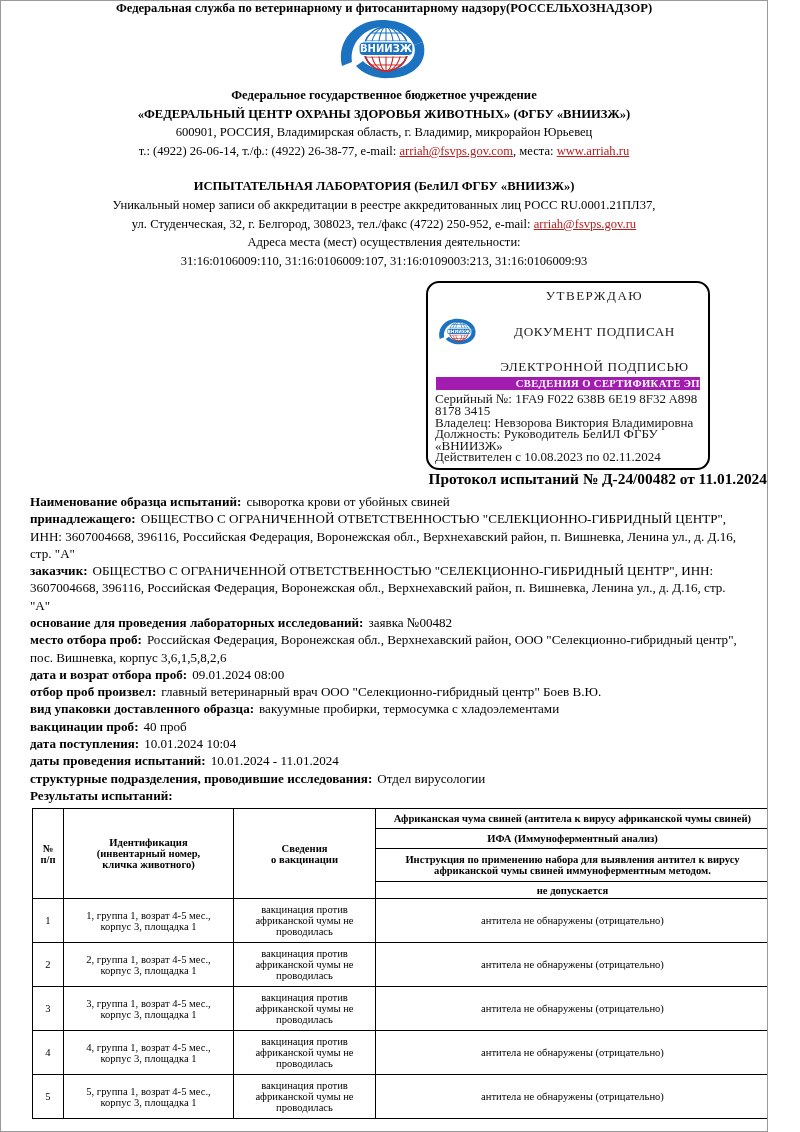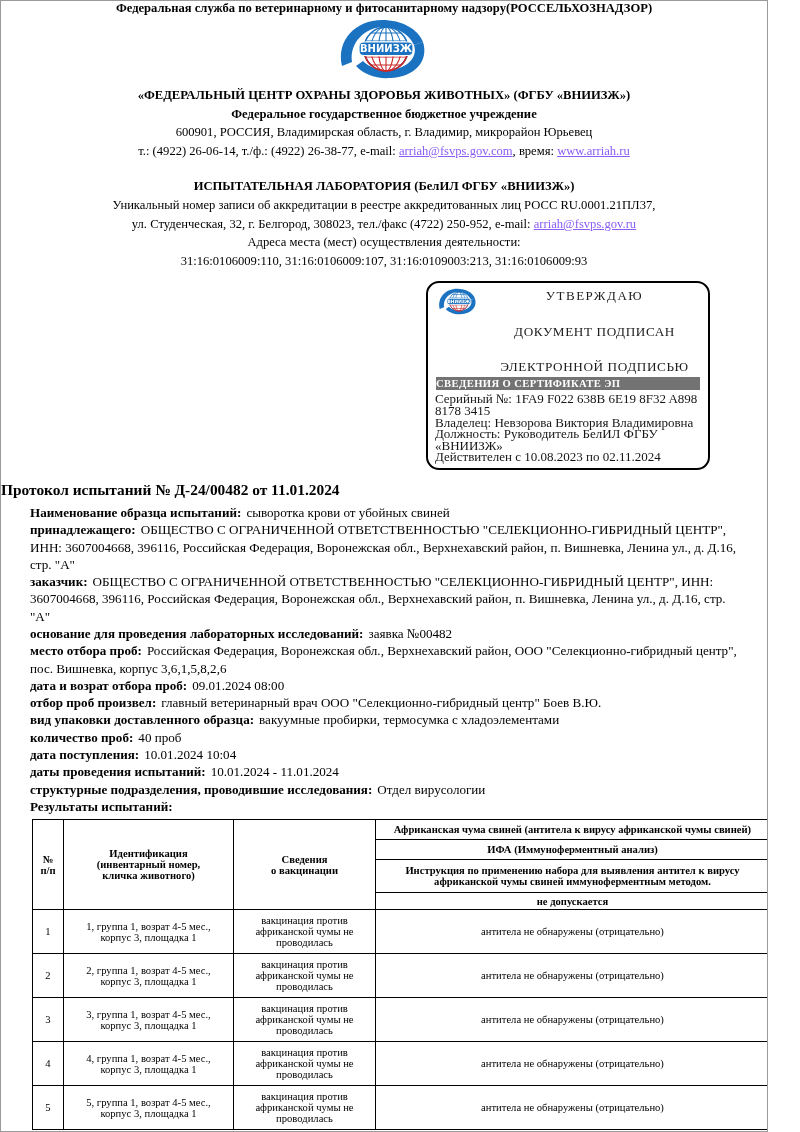--- a/index.html
+++ b/index.html
@@ -7,35 +7,35 @@
     width:768px;height:1132px;box-sizing:border-box;overflow:hidden;
     border:1px solid #9a9a9a;background:#fff;color:#000;
     font-family:"Liberation Serif","DejaVu Serif",serif;
     position:relative;
   }
   .bold{font-weight:bold;}
   .agency{font-size:12.6px;font-weight:bold;text-align:center;}
   .logo-wrap{text-align:center;margin-top:2px;}
   .inst-block{margin-top:2px;text-align:center;font-size:12.6px;line-height:18.6px;}
   .lab-block{margin-top:17px;text-align:center;font-size:12.6px;line-height:18.6px;}
-  a.doc-link{color:#8b5cf6;cursor:pointer;}
+  a.doc-link{color:#b91c1c;cursor:pointer;}
   
   .stamp{
     width:284px;box-sizing:border-box;margin:11px 57px 0 auto;
     border:2px solid #000;border-radius:13px;padding:5px 7px 5px 7px;
   }
-  .stamp-top{display:flex;gap:7px;}
+  .stamp-top{display:flex;align-items:center;gap:7px;}
   .stamp-head{flex:1;text-align:center;color:#1c1c1c;}
   .stamp-approve{font-size:13px;letter-spacing:1.5px;}
   .stamp-sub{font-size:13.2px;letter-spacing:.6px;line-height:15px;margin-top:20px;}
-  .stamp-bar{background:#737373;color:#fff;font-weight:bold;font-size:10.6px;
-    text-align:left;padding:1px 0;margin:3px 1px 3px 1px;letter-spacing:.4px;}
+  .stamp-bar{background:#a21caf;color:#fff;font-weight:bold;font-size:10.6px;
+    text-align:right;padding:1px 0;margin:3px 1px 3px 1px;letter-spacing:.4px;}
   .stamp-details{font-size:13px;line-height:11.6px;color:#151515;}
   
-  .doc-title{text-align:left;font-weight:bold;font-size:15.4px;margin-top:11px;}
+  .doc-title{text-align:right;font-weight:bold;font-size:15.4px;}
   .fields{margin:5px 29px 0 29px;font-size:13.1px;line-height:17.3px;}
   .fields p{margin:0;}
   .fields b{margin-right:5px;}
   
   table.results{border-collapse:collapse;table-layout:fixed;width:738px;
     margin:4px 0 0 31px;font-size:10.6px;}
   table.results th,table.results td{
     border:1px solid #000;text-align:center;vertical-align:middle;
     padding:1px 3px;box-sizing:border-box;}
   table.results th{font-weight:bold;}
@@ -87,24 +87,24 @@
         <line x1="39" y1="47" x2="69" y2="47"></line>
         <line x1="54" y1="38.5" x2="54" y2="52.5"></line>
       </g>
       <path d="M32.7 36.5 A22 22 0 0 0 75.3 36.5" fill="none" stroke="#cc2726" stroke-width="1.6"></path>
       <rect x="27" y="24" width="54" height="13.5" rx="4.5" fill="#1b72c0" stroke="#ffffff" stroke-width="1.2"></rect>
       <text class="logo-band-text" x="54" y="34.2" text-anchor="middle" font-size="10" fill="#ffffff">ВНИИЗЖ</text>
     </svg>
   </div>
 
   <div class="inst-block">
+    <div class="bold">Федеральное государственное бюджетное учреждение</div>
     <div class="bold">«ФЕДЕРАЛЬНЫЙ ЦЕНТР ОХРАНЫ ЗДОРОВЬЯ ЖИВОТНЫХ» (ФГБУ «ВНИИЗЖ»)</div>
-    <div class="bold">Федеральное государственное бюджетное учреждение</div>
     <div>600901, РОССИЯ, Владимирская область, г. Владимир, микрорайон Юрьевец</div>
-    <div><span>т.: (4922) 26-06-14, т./ф.: (4922) 26-38-77, e-mail: </span><a class="doc-link" href="#">arriah@fsvps.gov.com</a><span>, время: </span><a class="doc-link" href="#">www.arriah.ru</a></div>
+    <div><span>т.: (4922) 26-06-14, т./ф.: (4922) 26-38-77, e-mail: </span><a class="doc-link" href="#">arriah@fsvps.gov.com</a><span>, места: </span><a class="doc-link" href="#">www.arriah.ru</a></div>
   </div>
 
   <div class="lab-block">
     <div class="bold">ИСПЫТАТЕЛЬНАЯ ЛАБОРАТОРИЯ (БелИЛ ФГБУ «ВНИИЗЖ»)</div>
     <div>Уникальный номер записи об аккредитации в реестре аккредитованных лиц РОСС RU.0001.21ПЛ37,</div>
     <div><span>ул. Студенческая, 32, г. Белгород, 308023, тел./факс (4722) 250-952, e-mail: </span><a class="doc-link" href="#">arriah@fsvps.gov.ru</a></div>
     <div>Адреса места (мест) осуществления деятельности:</div>
     <div>31:16:0106009:110, 31:16:0106009:107, 31:16:0109003:213, 31:16:0106009:93</div>
   </div>
 
@@ -149,21 +149,21 @@
 
   <div class="fields">
     <p><b>Наименование образца испытаний:</b><span>сыворотка крови от убойных свиней</span></p>
     <p><b>принадлежащего:</b><span>ОБЩЕСТВО С ОГРАНИЧЕННОЙ ОТВЕТСТВЕННОСТЬЮ "СЕЛЕКЦИОННО-ГИБРИДНЫЙ ЦЕНТР", ИНН: 3607004668, 396116, Российская Федерация, Воронежская обл., Верхнехавский район, п. Вишневка, Ленина ул., д. Д.16, стр. "А"</span></p>
     <p><b>заказчик:</b><span>ОБЩЕСТВО С ОГРАНИЧЕННОЙ ОТВЕТСТВЕННОСТЬЮ "СЕЛЕКЦИОННО-ГИБРИДНЫЙ ЦЕНТР", ИНН: 3607004668, 396116, Российская Федерация, Воронежская обл., Верхнехавский район, п. Вишневка, Ленина ул., д. Д.16, стр. "А"</span></p>
     <p><b>основание для проведения лабораторных исследований:</b><span>заявка №00482</span></p>
     <p><b>место отбора проб:</b><span>Российская Федерация, Воронежская обл., Верхнехавский район, ООО "Селекционно-гибридный центр", пос. Вишневка, корпус 3,6,1,5,8,2,6</span></p>
     <p><b>дата и возрат отбора проб:</b><span>09.01.2024 08:00</span></p>
     <p><b>отбор проб произвел:</b><span>главный ветеринарный врач ООО "Селекционно-гибридный центр" Боев В.Ю.</span></p>
     <p><b>вид упаковки доставленного образца:</b><span>вакуумные пробирки, термосумка с хладоэлементами</span></p>
-    <p><b>количество проб:</b><span>40 проб</span></p>
+    <p><b>вакцинации проб:</b><span>40 проб</span></p>
     <p><b>дата поступления:</b><span>10.01.2024 10:04</span></p>
     <p><b>даты проведения испытаний:</b><span>10.01.2024 - 11.01.2024</span></p>
     <p><b>структурные подразделения, проводившие исследования:</b><span>Отдел вирусологии</span></p>
     <p><b>Результаты испытаний:</b></p>
   </div>
 
   <table class="results">
     <colgroup>
         <col class="col-num">
         <col class="col-id">

